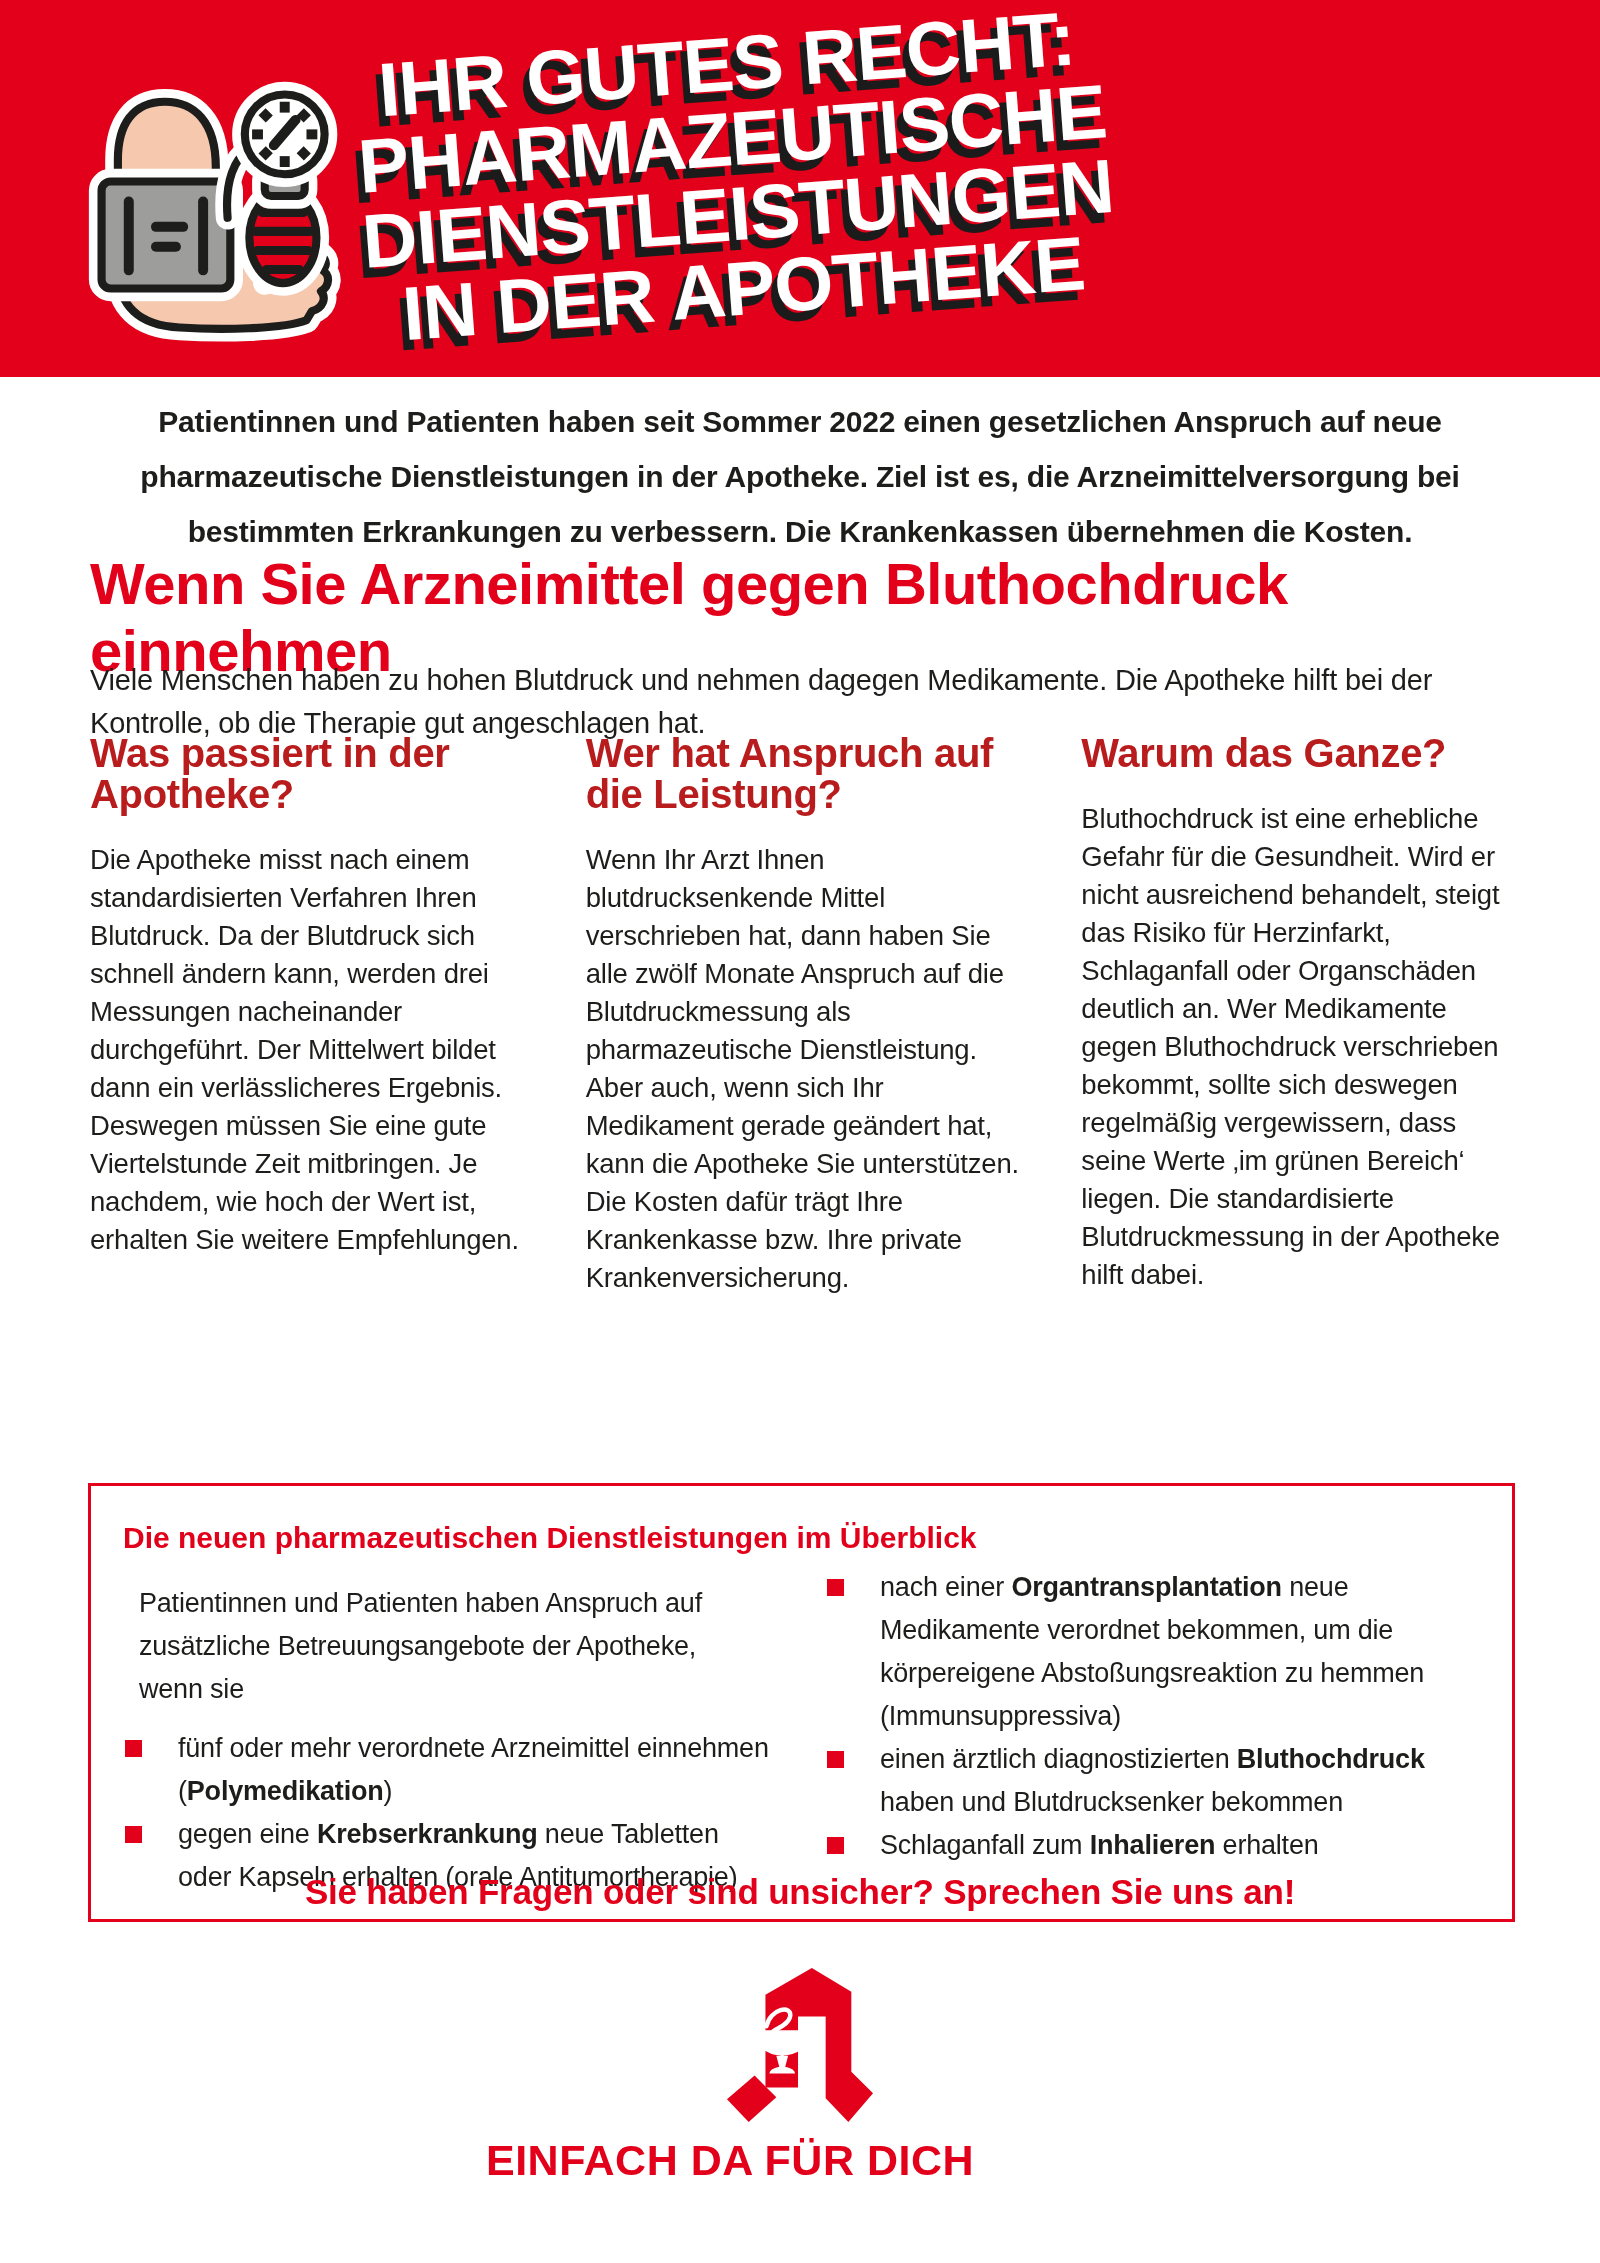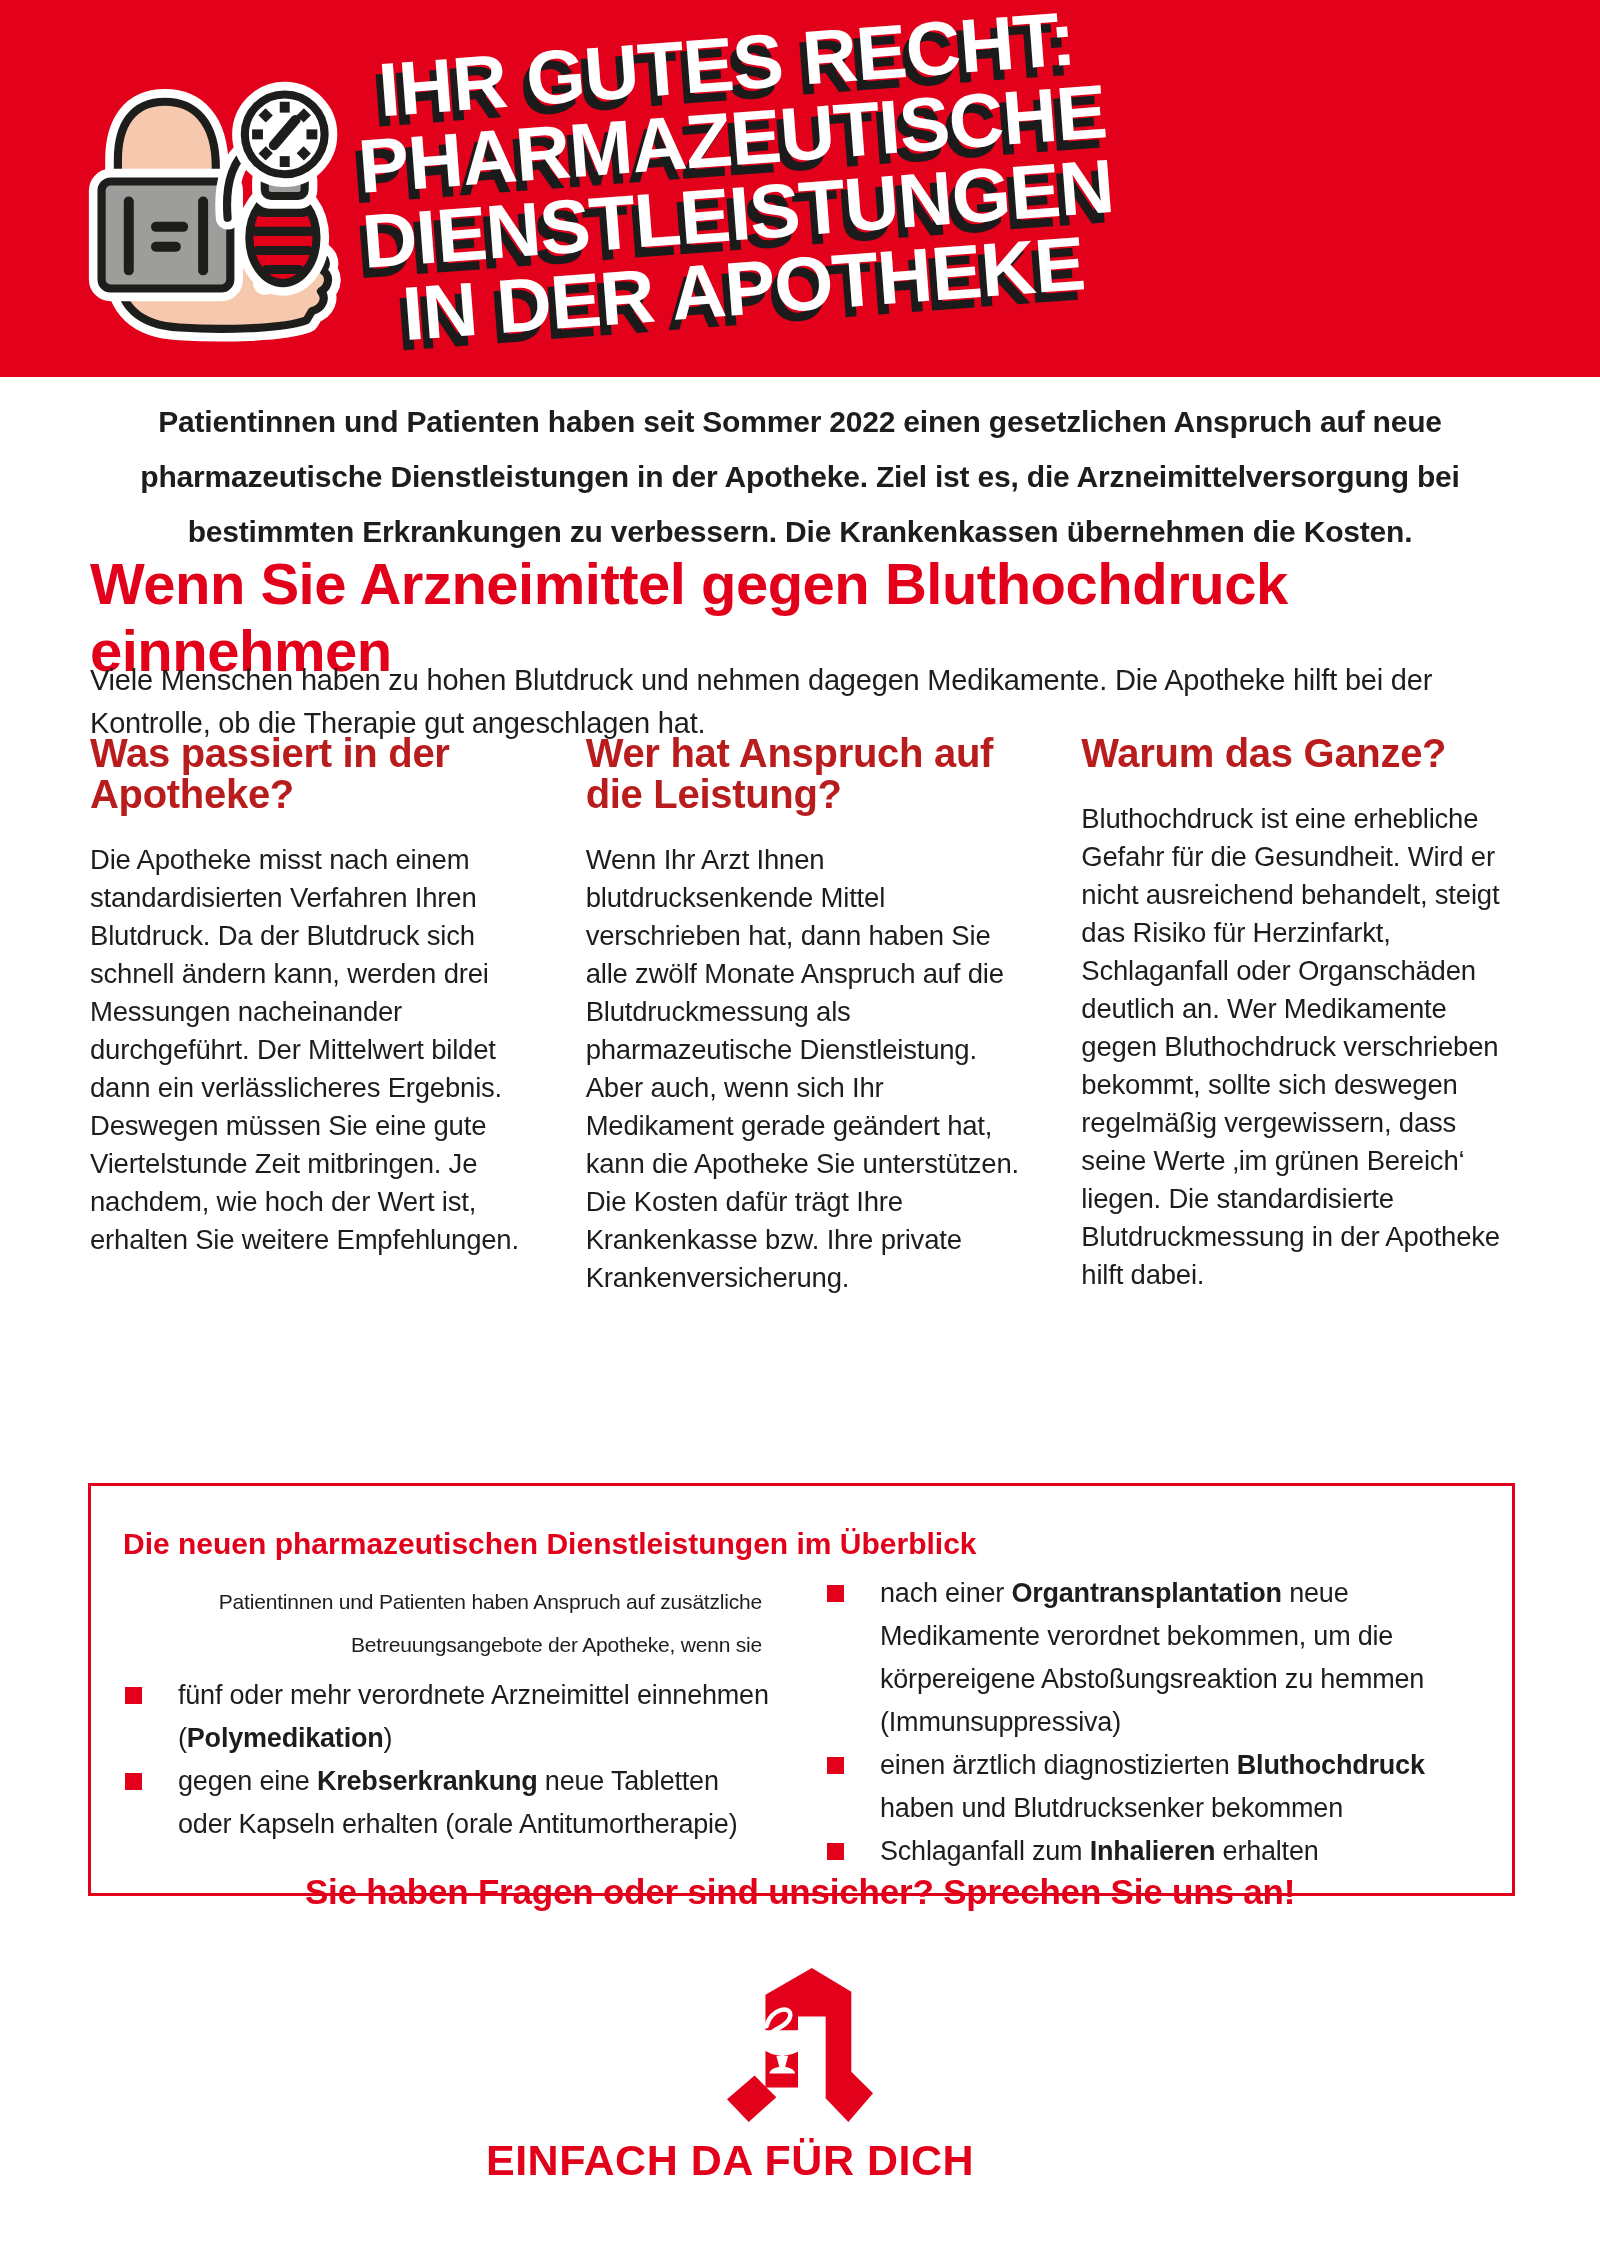--- a/index.html
+++ b/index.html
@@ -26,23 +26,23 @@
 
   .columns{position:absolute;left:90px;top:733px;width:1425px;
            display:grid;grid-template-columns:1fr 1fr 1fr;column-gap:62px;}
   .col h2{margin:0 0 26px 0;color:#b91c1c;font-weight:bold;font-size:40px;line-height:41px;
           letter-spacing:-0.3px;}
   .col p{margin:0;font-size:27.5px;line-height:38px;letter-spacing:-0.2px;}
 
   
   .overview-box{position:absolute;left:88px;top:1483px;width:1427px;box-sizing:border-box;
                 border:3px solid #e2001a;padding:26px 40px 20px 32px;background:#fff;}
-  .overview-box h3{margin:12px 0 8px 0;color:#e2001a;font-weight:bold;font-size:30px;line-height:40px;}
+  .overview-box h3{margin:6px 0 8px 0;color:#e2001a;font-weight:bold;font-size:30px;line-height:40px;}
   .box-cols{display:grid;grid-template-columns:1fr 1fr;column-gap:55px;}
-  .box-intro{margin:8px;font-size:21px;line-height:43px;letter-spacing:-0.2px;text-align:right;}
+  .box-intro{margin:16px;font-size:27px;line-height:43px;letter-spacing:-0.2px;}
   ul.bullets{list-style:none;margin:0;padding:0;}
   ul.bullets li{display:flex;align-items:flex-start;font-size:27px;line-height:43px;letter-spacing:-0.2px;}
   ul.bullets .sq{flex:0 0 17px;width:17px;height:17px;background:#e2001a;margin:13px 0 0 2px;}
   ul.bullets .btext{display:block;margin-left:36px;}
 
   
   .question{position:absolute;left:0;top:1872px;width:1600px;text-align:center;
             color:#e2001a;font-weight:bold;font-size:35px;letter-spacing:-0.2px;}
   .apo-logo{position:absolute;left:725px;top:1966px;width:150px;height:158px;}
   .slogan{position:absolute;left:0;top:2136px;width:1460px;text-align:center;

